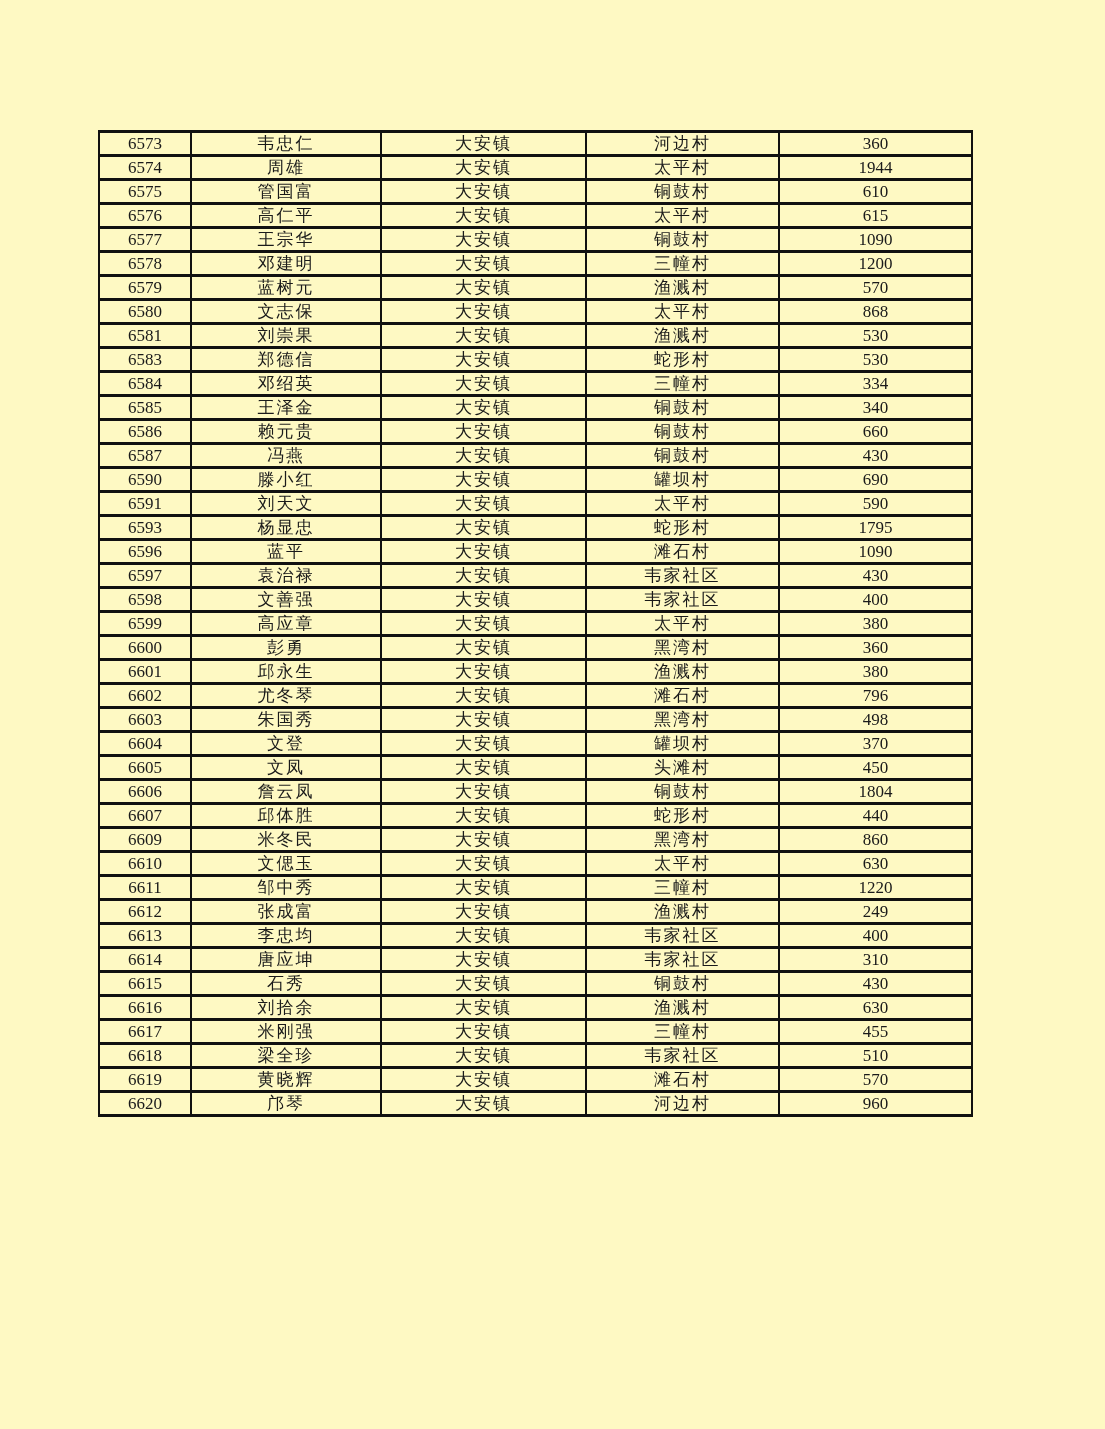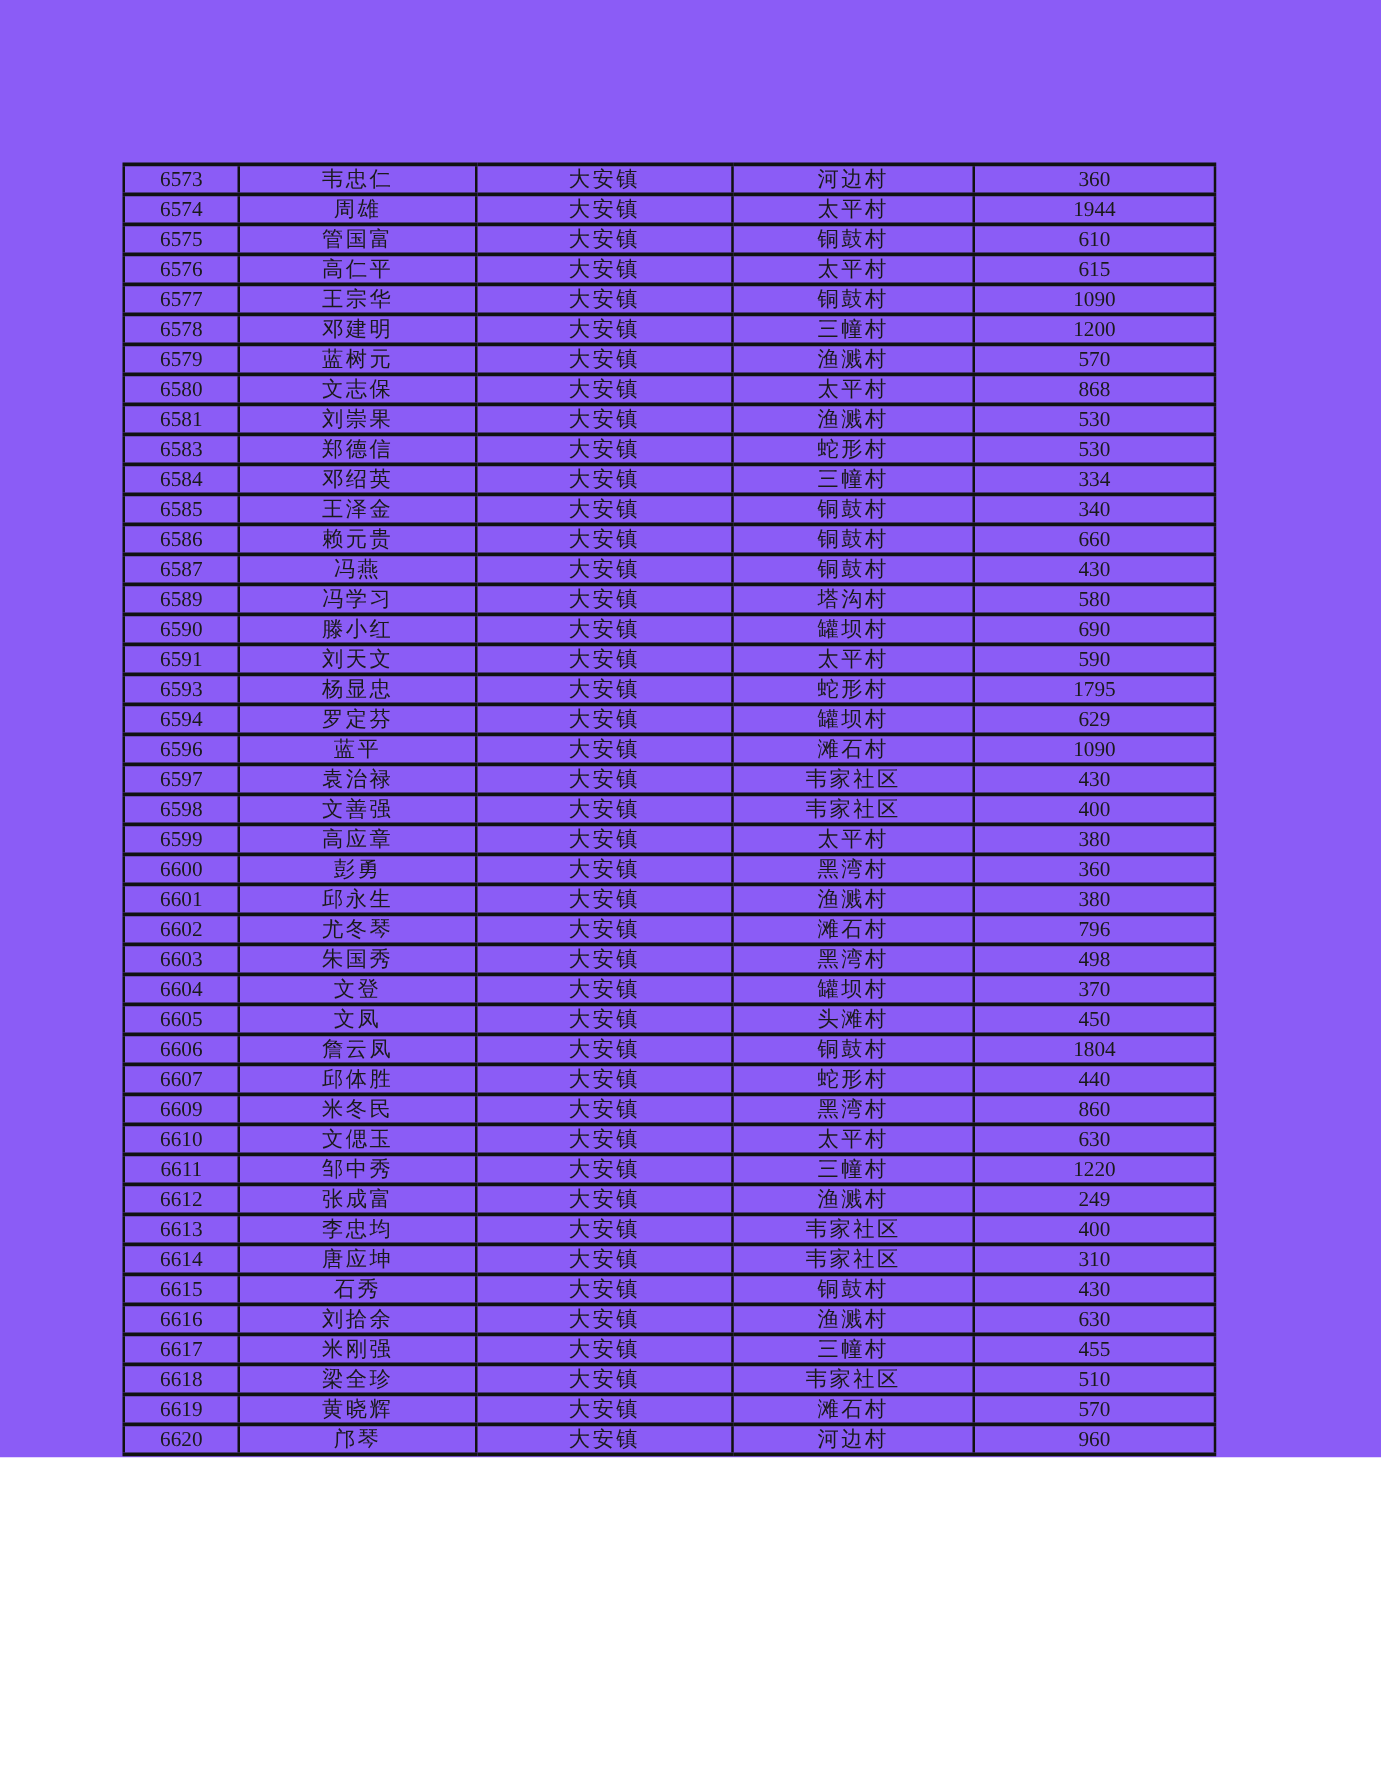--- a/index.html
+++ b/index.html
@@ -4,22 +4,22 @@
 <style>
   html, body {
     margin: 0;
     padding: 0;
     background: #ffffff;
     font-family: "Liberation Serif", "DejaVu Serif", serif;
   }
   .page {
     position: relative;
     width: 1105px;
-    height: 1166px;
-    background: #8b5cf6;
+    height: 1429px;
+    background: #fef9c3;
     overflow: hidden;
   }
   table.data-table {
     position: absolute;
     left: 98px;
     top: 130px;
     width: 873px;
     border-collapse: collapse;
     table-layout: fixed;
   }
@@ -166,27 +166,20 @@
 
   <tr>
     <td class="c-id">6587</td>
     <td class="c-name">冯燕</td>
     <td class="c-town">大安镇</td>
     <td class="c-village">铜鼓村</td>
     <td class="c-amount">430</td>
   </tr>
 
 
-  <tr>
-    <td class="c-id">6589</td>
-    <td class="c-name">冯学习</td>
-    <td class="c-town">大安镇</td>
-    <td class="c-village">塔沟村</td>
-    <td class="c-amount">580</td>
-  </tr>
 
   <tr>
     <td class="c-id">6590</td>
     <td class="c-name">滕小红</td>
     <td class="c-town">大安镇</td>
     <td class="c-village">罐坝村</td>
     <td class="c-amount">690</td>
   </tr>
 
   <tr>
@@ -199,27 +192,20 @@
 
 
   <tr>
     <td class="c-id">6593</td>
     <td class="c-name">杨显忠</td>
     <td class="c-town">大安镇</td>
     <td class="c-village">蛇形村</td>
     <td class="c-amount">1795</td>
   </tr>
 
-  <tr>
-    <td class="c-id">6594</td>
-    <td class="c-name">罗定芬</td>
-    <td class="c-town">大安镇</td>
-    <td class="c-village">罐坝村</td>
-    <td class="c-amount">629</td>
-  </tr>
 
 
   <tr>
     <td class="c-id">6596</td>
     <td class="c-name">蓝平</td>
     <td class="c-town">大安镇</td>
     <td class="c-village">滩石村</td>
     <td class="c-amount">1090</td>
   </tr>
 

